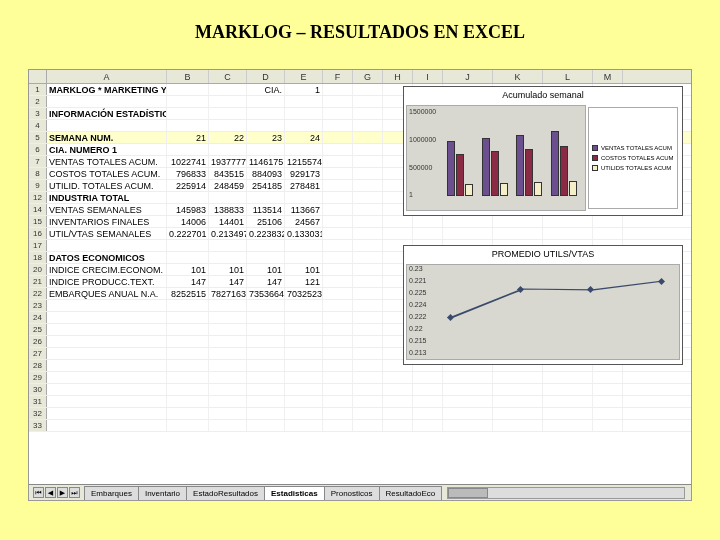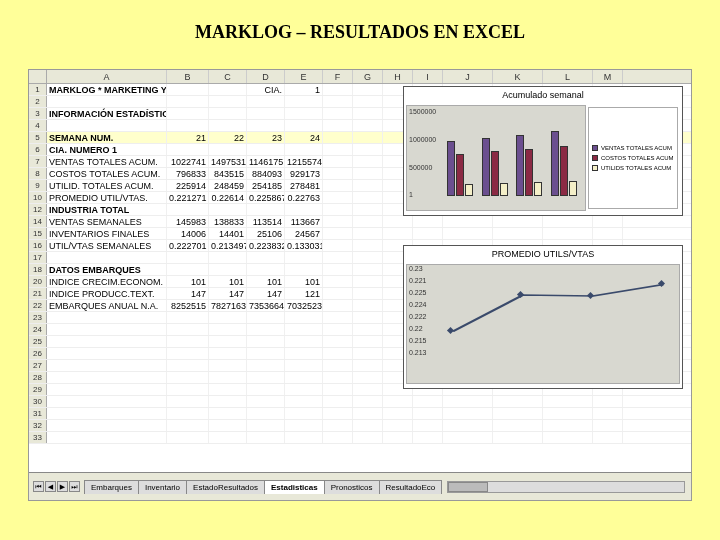--- a/index.html
+++ b/index.html
@@ -21,37 +21,37 @@
   .row { display: flex; height: 12px; border-bottom: 1px solid #eee; }
   .rh { width: 18px; background: #e8e8d8; border-right: 1px solid #aaa; text-align: center; line-height: 12px; color: #333; font-size: 8px; }
   .cell { border-right: 1px solid #f0f0f0; padding: 0 2px; line-height: 12px; white-space: nowrap; overflow: hidden; }
   .cell.num { text-align: right; }
   .bold { font-weight: bold; }
   .bgy { background: #ffffcc; }
   
   
   .chart { position: absolute; background: #fff; border: 1px solid #555; font-size: 8px; }
   .chart1 { top: 16px; right: 8px; width: 280px; height: 130px; }
-  .chart2 { top: 175px; right: 8px; width: 280px; height: 144px; }
+  .chart2 { top: 175px; right: 8px; width: 280px; height: 120px; }
   .ch-title { text-align: center; font-size: 9px; padding: 3px; }
   .ch-body { display: flex; height: calc(100% - 18px); }
   .ch-plot { flex: 1; position: relative; border: 1px solid #aaa; margin: 2px; background: #d8d8d0; }
   .ch-legend { width: 90px; margin: 4px 4px 4px 0; border: 1px solid #aaa; padding: 4px 3px; font-size: 6px; display: flex; flex-direction: column; justify-content: center; gap: 4px; }
   .leg-item { display: flex; align-items: center; gap: 3px; }
   .leg-sw { width: 6px; height: 6px; border: 1px solid #333; }
   .ylab { position: absolute; left: 2px; font-size: 7px; color: #333; }
   .bars { position: absolute; left: 36px; right: 4px; top: 4px; bottom: 14px; display: flex; justify-content: space-around; align-items: flex-end; }
   .bgroup { display: flex; gap: 1px; align-items: flex-end; }
   .bar { width: 8px; border: 1px solid #333; }
   
   .line-plot { position: absolute; left: 34px; right: 4px; top: 4px; bottom: 10px; }
   .line-plot svg { width: 100%; height: 100%; }
   
   
-  .tabs { position: absolute; bottom: 0; left: 0; right: 0; height: 28px; background: #e8e8d8; border-top: 1px solid #888; display: flex; align-items: center; font-size: 8px; }
+  .tabs { position: absolute; bottom: 0; left: 0; right: 0; height: 16px; background: #e8e8d8; border-top: 1px solid #888; display: flex; align-items: center; font-size: 8px; }
   .tab-nav { display: flex; padding: 0 4px; gap: 1px; }
   .tab-nav span { width: 11px; height: 11px; border: 1px solid #888; background: #ddd; text-align: center; line-height: 9px; font-size: 7px; cursor: pointer; }
   .tab { padding: 2px 6px; border: 1px solid #888; border-bottom: none; background: #ddd; margin-right: -1px; cursor: pointer; }
   .tab.active { background: #fff; font-weight: bold; }
   .hscroll { flex: 1; height: 12px; margin: 0 6px; background: #ddd; border: 1px solid #999; position: relative; }
   .hscroll-thumb { position: absolute; left: 0; width: 40px; top: 0; bottom: 0; background: #bbb; border: 1px solid #888; }
 </style>
 </head>
 <body>
 
@@ -170,21 +170,21 @@
         <div class="cell wI num"></div>
         <div class="cell wJ num"></div>
         <div class="cell wK num"></div>
         <div class="cell wL num"></div>
         <div class="cell wM num"></div>
       </div>
       <div class="row">
         <div class="rh">7</div>
         <div class="cell wA">VENTAS TOTALES ACUM.</div>
         <div class="cell wB num">1022741</div>
-        <div class="cell wC num">1497531</div>
+        <div class="cell wC num">1937777</div>
         <div class="cell wD num">1146175</div>
         <div class="cell wE num">1215574</div>
         <div class="cell wF num"></div>
         <div class="cell wG num"></div>
         <div class="cell wH num"></div>
         <div class="cell wI num"></div>
         <div class="cell wJ num"></div>
         <div class="cell wK num"></div>
         <div class="cell wL num"></div>
         <div class="cell wM num"></div>
@@ -215,36 +215,20 @@
         <div class="cell wF num"></div>
         <div class="cell wG num"></div>
         <div class="cell wH num"></div>
         <div class="cell wI num"></div>
         <div class="cell wJ num"></div>
         <div class="cell wK num"></div>
         <div class="cell wL num"></div>
         <div class="cell wM num"></div>
       </div>
       <div class="row">
-        <div class="rh">10</div>
-        <div class="cell wA">PROMEDIO UTIL/VTAS.</div>
-        <div class="cell wB num">0.221271</div>
-        <div class="cell wC num">0.22614</div>
-        <div class="cell wD num">0.225867</div>
-        <div class="cell wE num">0.22763</div>
-        <div class="cell wF num"></div>
-        <div class="cell wG num"></div>
-        <div class="cell wH num"></div>
-        <div class="cell wI num"></div>
-        <div class="cell wJ num"></div>
-        <div class="cell wK num"></div>
-        <div class="cell wL num"></div>
-        <div class="cell wM num"></div>
-      </div>
-      <div class="row">
         <div class="rh">12</div>
         <div class="cell wA bold">INDUSTRIA TOTAL</div>
         <div class="cell wB num"></div>
         <div class="cell wC num"></div>
         <div class="cell wD num"></div>
         <div class="cell wE num"></div>
         <div class="cell wF num"></div>
         <div class="cell wG num"></div>
         <div class="cell wH num"></div>
         <div class="cell wI num"></div>
@@ -312,21 +296,21 @@
         <div class="cell wG num"></div>
         <div class="cell wH num"></div>
         <div class="cell wI num"></div>
         <div class="cell wJ num"></div>
         <div class="cell wK num"></div>
         <div class="cell wL num"></div>
         <div class="cell wM num"></div>
       </div>
       <div class="row">
         <div class="rh">18</div>
-        <div class="cell wA bold">DATOS EMBARQUES</div>
+        <div class="cell wA bold">DATOS ECONOMICOS</div>
         <div class="cell wB num"></div>
         <div class="cell wC num"></div>
         <div class="cell wD num"></div>
         <div class="cell wE num"></div>
         <div class="cell wF num"></div>
         <div class="cell wG num"></div>
         <div class="cell wH num"></div>
         <div class="cell wI num"></div>
         <div class="cell wJ num"></div>
         <div class="cell wK num"></div>

